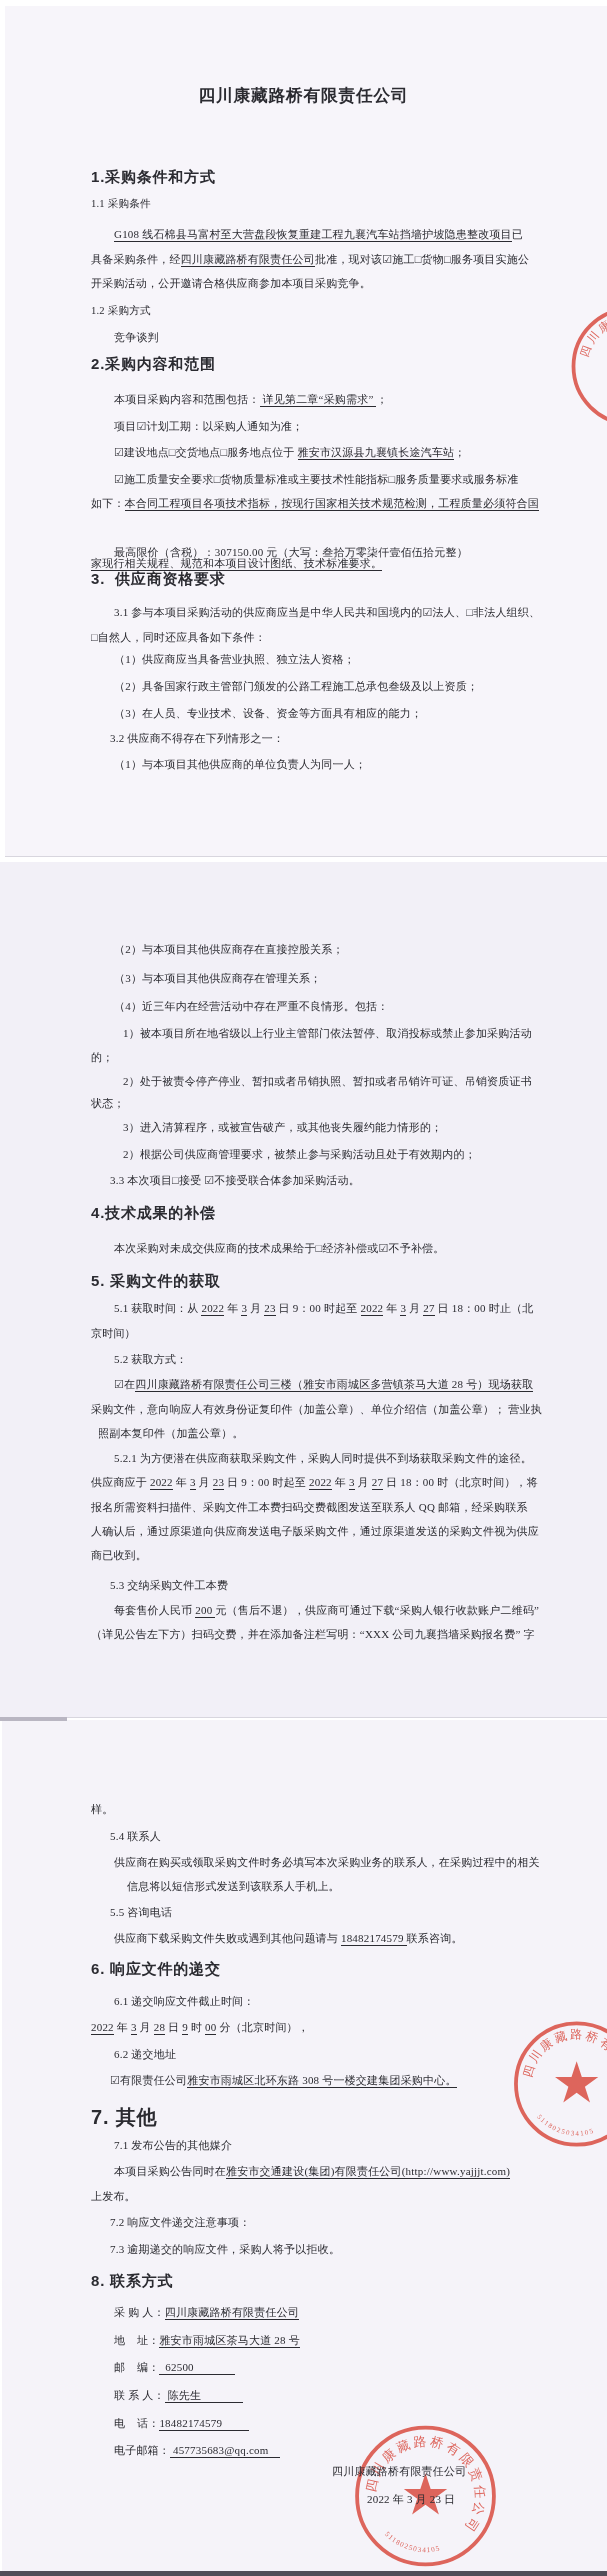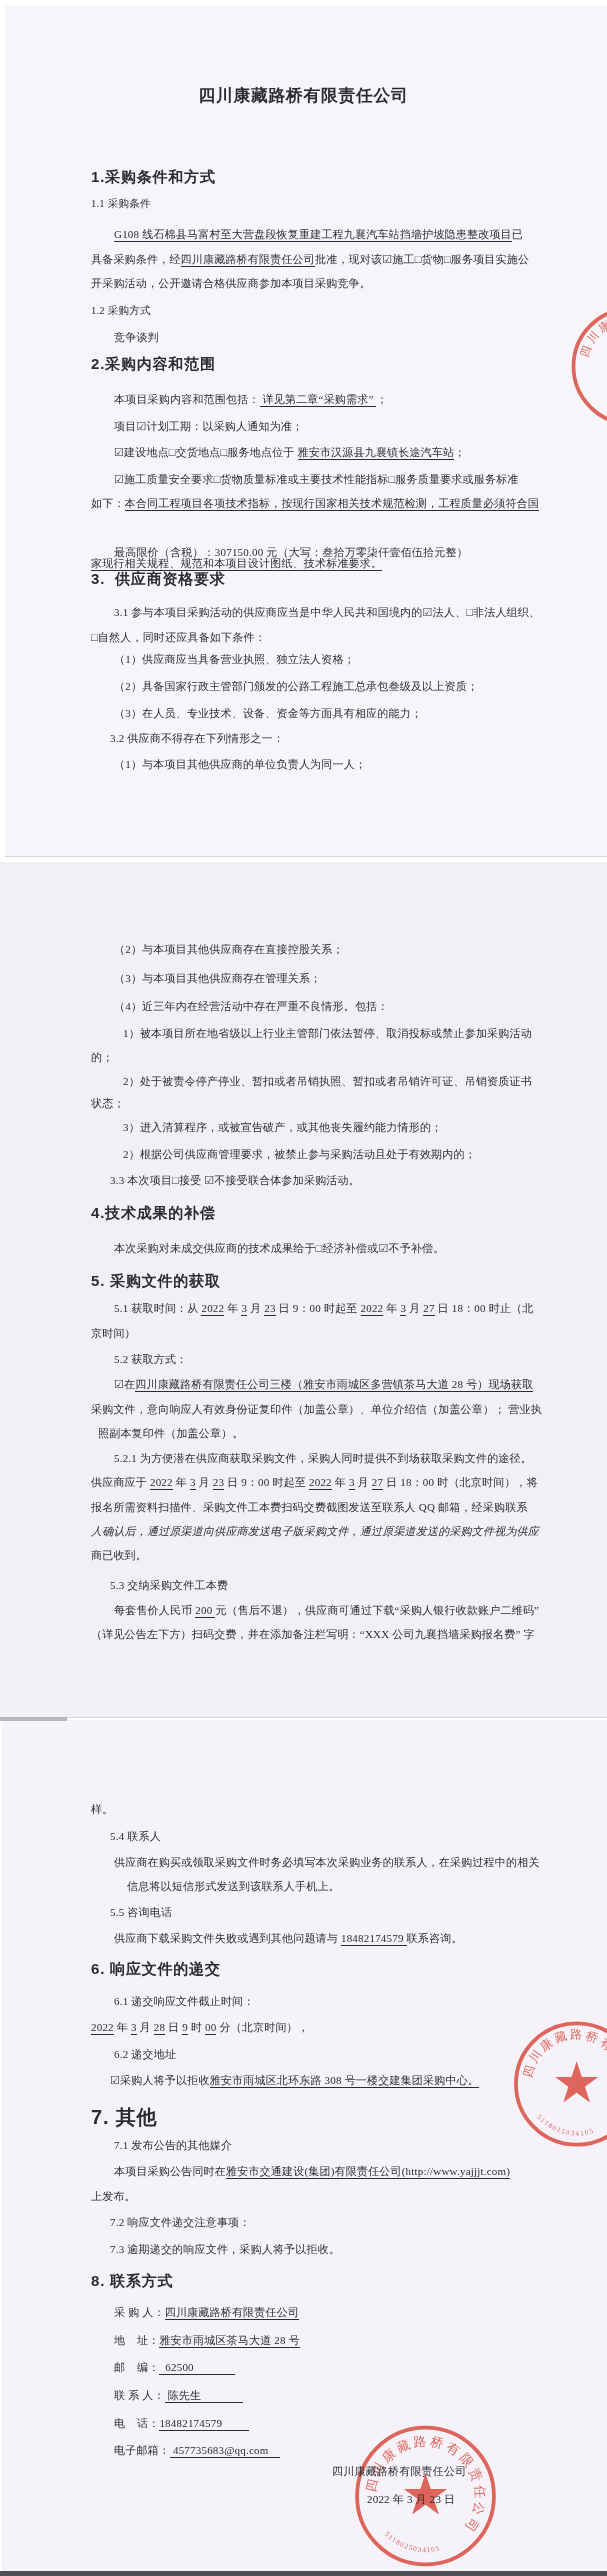--- a/index.html
+++ b/index.html
@@ -116,36 +116,36 @@
     <div class="line head" style="top: 1272px; left: 91px; font-size: 15px;"><span>5. 采购文件的获取</span></div>
     <div class="line" style="top: 1302px; left: 114px;"><span>5.1 获取时间：从 </span><span class="u">2022</span><span> 年 </span><span class="u">3</span><span> 月 </span><span class="u">23</span><span> 日 9：00 时起至 </span><span class="u">2022</span><span> 年 </span><span class="u">3</span><span> 月 </span><span class="u">27</span><span> 日 18：00 时止（北</span></div>
     <div class="line" style="top: 1327px; left: 91px;"><span>京时间）</span></div>
     <div class="line" style="top: 1353px; left: 114px;"><span>5.2 获取方式：</span></div>
     <div class="line" style="top: 1378px; left: 114px;"><span>☑在</span><span class="u">四川康藏路桥有限责任公司三楼（雅安市雨城区多营镇茶马大道 28 号）现场获取</span></div>
     <div class="line" style="top: 1403px; left: 91px;"><span>采购文件，意向响应人有效身份证复印件（加盖公章）、单位介绍信（加盖公章）； 营业执</span></div>
     <div class="line" style="top: 1427px; left: 91px; margin-left: 7px;"><span>照副本复印件（加盖公章）。</span></div>
     <div class="line" style="top: 1452px; left: 114px;"><span>5.2.1 为方便潜在供应商获取采购文件，采购人同时提供不到场获取采购文件的途径。</span></div>
     <div class="line" style="top: 1476px; left: 91px;"><span>供应商应于 </span><span class="u">2022</span><span> 年 </span><span class="u">3</span><span> 月 </span><span class="u">23</span><span> 日 9：00 时起至 </span><span class="u">2022</span><span> 年 </span><span class="u">3</span><span> 月 </span><span class="u">27</span><span> 日 18：00 时（北京时间），将</span></div>
     <div class="line" style="top: 1501px; left: 91px;"><span>报名所需资料扫描件、采购文件工本费扫码交费截图发送至联系人 QQ 邮箱，经采购联系</span></div>
-    <div class="line" style="top: 1525px; left: 91px; font-style: italic;"><span>人确认后，通过原渠道向供应商发送电子版采购文件，通过原渠道发送的采购文件视为供应</span></div>
+    <div class="line" style="top: 1525px; left: 91px;"><span>人确认后，通过原渠道向供应商发送电子版采购文件，通过原渠道发送的采购文件视为供应</span></div>
     <div class="line" style="top: 1549px; left: 91px;"><span>商已收到。</span></div>
     <div class="line" style="top: 1579px; left: 110px;"><span>5.3 交纳采购文件工本费</span></div>
     <div class="line" style="top: 1604px; left: 114px;"><span>每套售价人民币 </span><span class="u">200 </span><span>元（售后不退），供应商可通过下载“采购人银行收款账户二维码”</span></div>
     <div class="line" style="top: 1628px; left: 91px;"><span>（详见公告左下方）扫码交费，并在添加备注栏写明：“XXX 公司九襄挡墙采购报名费” 字</span></div>
     <div class="line" style="top: 1803px; left: 91px;"><span>样。</span></div>
     <div class="line" style="top: 1830px; left: 110px;"><span>5.4 联系人</span></div>
     <div class="line" style="top: 1856px; left: 114px;"><span>供应商在购买或领取采购文件时务必填写本次采购业务的联系人，在采购过程中的相关</span></div>
     <div class="line" style="top: 1880px; left: 91px; margin-left: 36px;"><span>信息将以短信形式发送到该联系人手机上。</span></div>
     <div class="line" style="top: 1906px; left: 110px;"><span>5.5 咨询电话</span></div>
     <div class="line" style="top: 1932px; left: 114px;"><span>供应商下载采购文件失败或遇到其他问题请与 </span><span class="u">18482174579 </span><span>联系咨询。</span></div>
     <div class="line head" style="top: 1960px; left: 91px; font-size: 15px;"><span>6. 响应文件的递交</span></div>
     <div class="line" style="top: 1995px; left: 114px;"><span>6.1 递交响应文件截止时间：</span></div>
     <div class="line" style="top: 2021px; left: 91px;"><span class="u">2022</span><span> 年 </span><span class="u">3</span><span> 月 </span><span class="u">28</span><span> 日 </span><span class="u">9</span><span> 时 </span><span class="u">00</span><span> 分（北京时间），</span></div>
     <div class="line" style="top: 2048px; left: 114px;"><span>6.2 递交地址</span></div>
-    <div class="line" style="top: 2074px; left: 110px;"><span>☑采购人将予以拒收</span><span class="u">雅安市雨城区北环东路 308 号一楼交建集团采购中心。</span></div>
+    <div class="line" style="top: 2074px; left: 110px;"><span>☑有限责任公司</span><span class="u">雅安市雨城区北环东路 308 号一楼交建集团采购中心。</span></div>
     <div class="line head" style="top: 2105px; left: 91px; font-size: 20px;"><span>7. 其他</span></div>
     <div class="line" style="top: 2139px; left: 114px;"><span>7.1 发布公告的其他媒介</span></div>
     <div class="line" style="top: 2165px; left: 114px;"><span>本项目采购公告同时在</span><span class="u">雅安市交通建设(集团)有限责任公司(http://www.yajjjt.com)</span></div>
     <div class="line" style="top: 2190px; left: 91px;"><span>上发布。</span></div>
     <div class="line" style="top: 2216px; left: 110px;"><span>7.2 响应文件递交注意事项：</span></div>
     <div class="line" style="top: 2243px; left: 110px;"><span>7.3 逾期递交的响应文件，采购人将予以拒收。</span></div>
     <div class="line head" style="top: 2272px; left: 91px; font-size: 15px;"><span>8. 联系方式</span></div>
     <div class="line" style="top: 2306px; left: 114px;"><span>采 购 人：</span><span class="u">四川康藏路桥有限责任公司</span></div>
     <div class="line" style="top: 2334px; left: 114px;"><span>地    址：</span><span class="u">雅安市雨城区茶马大道 28 号</span></div>
     <div class="line" style="top: 2361px; left: 114px;"><span>邮    编：</span><span class="u">  62500              </span></div>

